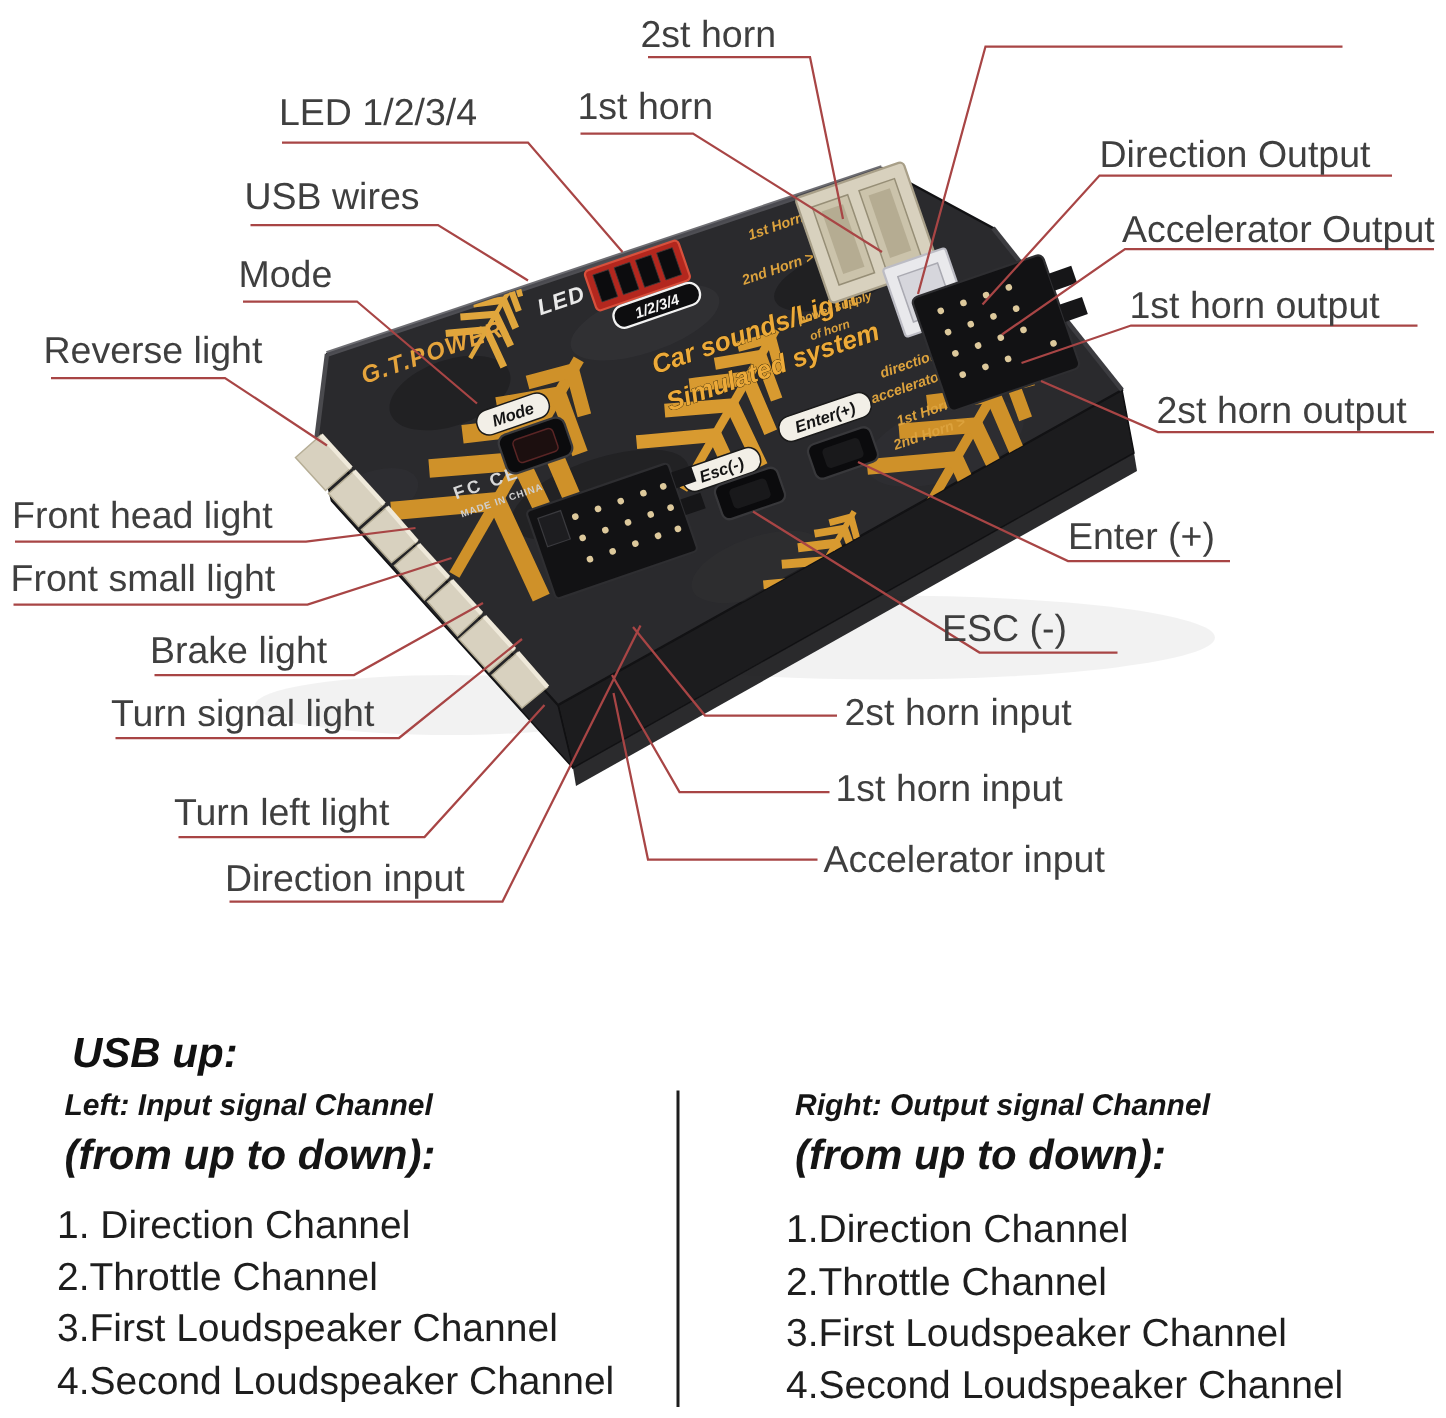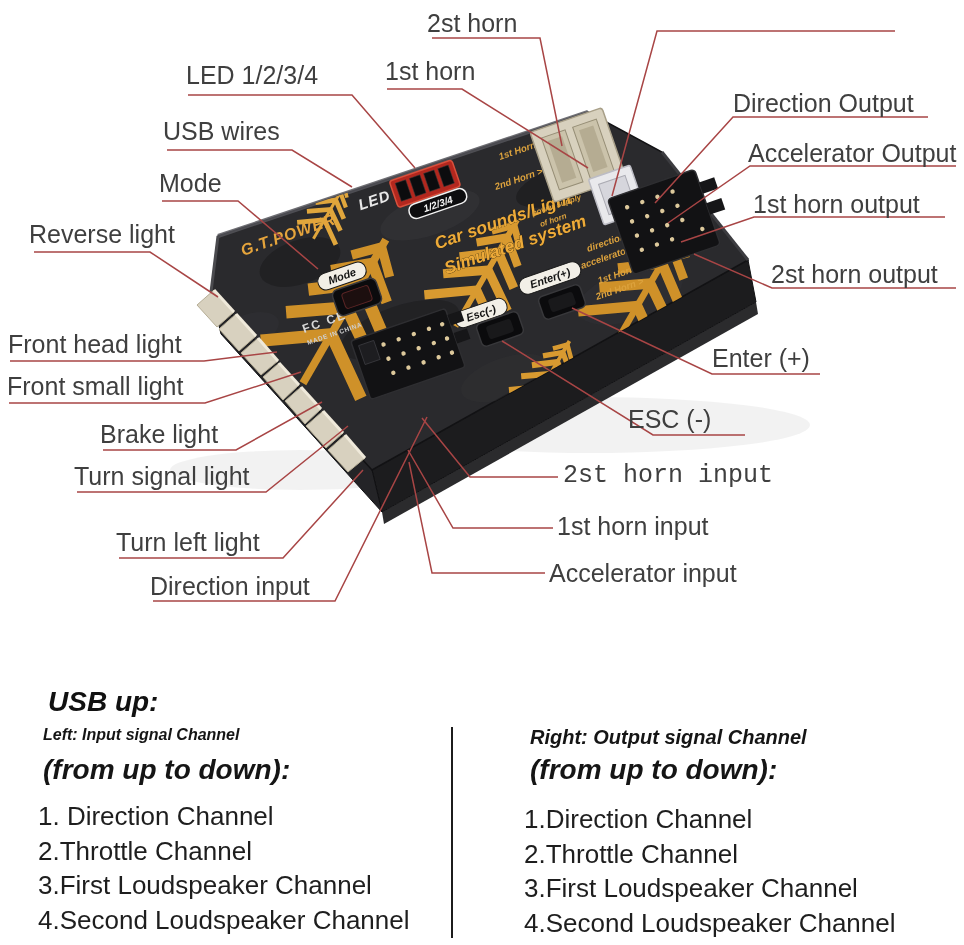--- a/index.html
+++ b/index.html
@@ -18,21 +18,21 @@
   .t-lednum  { font:italic bold 10px "Liberation Sans",sans-serif; fill:#f5f5f5; }
   .t-title   { font:italic bold 17.5px "Liberation Sans",sans-serif; fill:#edaa39; stroke:#2c230b; stroke-width:0.5px; paint-order:stroke; }
   .t-btn     { font:italic bold 11px "Liberation Sans",sans-serif; fill:#141414; }
   .t-print   { font:italic bold 9.5px "Liberation Sans",sans-serif; fill:#dca23d; }
   .t-printsm { font:italic bold 8px "Liberation Sans",sans-serif; fill:#dca23d; }
   .t-cert    { font:bold 12px "Liberation Sans",sans-serif; fill:#d8d8d8; letter-spacing:2px; }
   .t-certsm  { font:bold 6.5px "Liberation Sans",sans-serif; fill:#cfcfcf; letter-spacing:0.6px; }
 
   
   .usb-title { position:absolute; left:48px; top:686px; z-index:2; font-size:28px; font-weight:bold; font-style:italic; color:#111; }
-  .h-left1  { position:absolute; left:43px;  top:726px; z-index:2; font-size:16px; font-weight:bold; font-style:italic; color:#151515; }
+  .h-left1  { position:absolute; left:43px;  top:726px; z-index:2; font-size:20px; font-weight:bold; font-style:italic; color:#151515; }
   .h-left2  { position:absolute; left:43px;  top:754px; z-index:2; font-size:28px; font-weight:bold; font-style:italic; color:#151515; }
   .h-right1 { position:absolute; left:530px; top:726px; z-index:2; font-size:20px; font-weight:bold; font-style:italic; color:#151515; }
   .h-right2 { position:absolute; left:530px; top:754px; z-index:2; font-size:28px; font-weight:bold; font-style:italic; color:#151515; }
   .chan-list { position:absolute; z-index:2; font-size:26px; color:#1e1e1e; line-height:34.6px; }
   .list-left  { left:38px;  top:799px; }
   .list-right { left:524px; top:802px; }
   .divider { position:absolute; left:451px; top:727px; width:2px; height:211px; background:#1c1c1c; z-index:2; }
 </style>
 </head>
 <body>
@@ -280,21 +280,21 @@
   <div class="ann" style="left:753px; top:190px;">1st horn output</div>
   <div class="ann" style="left:771px; top:260px;">2st horn output</div>
   <div class="ann" style="left:712px; top:344px;">Enter (+)</div>
   <div class="ann" style="left:628px; top:405px;">ESC (-)</div>
   <div class="ann" style="left:8px;   top:330px;">Front head light</div>
   <div class="ann" style="left:7px;   top:372px;">Front small light</div>
   <div class="ann" style="left:100px; top:420px;">Brake light</div>
   <div class="ann" style="left:74px;  top:462px;">Turn signal light</div>
   <div class="ann" style="left:116px; top:528px;">Turn left light</div>
   <div class="ann" style="left:150px; top:572px;">Direction input</div>
-  <div class="ann" style="left:563px; top:461px;font-family:Liberation Mono, monospace;">2st horn input</div>
+  <div class="ann" style="left:563px; top:461px;">2st horn input</div>
   <div class="ann" style="left:557px; top:512px;">1st horn input</div>
   <div class="ann" style="left:549px; top:559px;">Accelerator input</div>
 
   <div class="usb-title">USB up:</div>
 
   <div class="h-left1">Left: Input signal Channel</div>
   <div class="h-left2">(from up to down):</div>
   <div class="chan-list list-left">
     <div>1. Direction Channel</div>
     <div>2.Throttle Channel</div>

